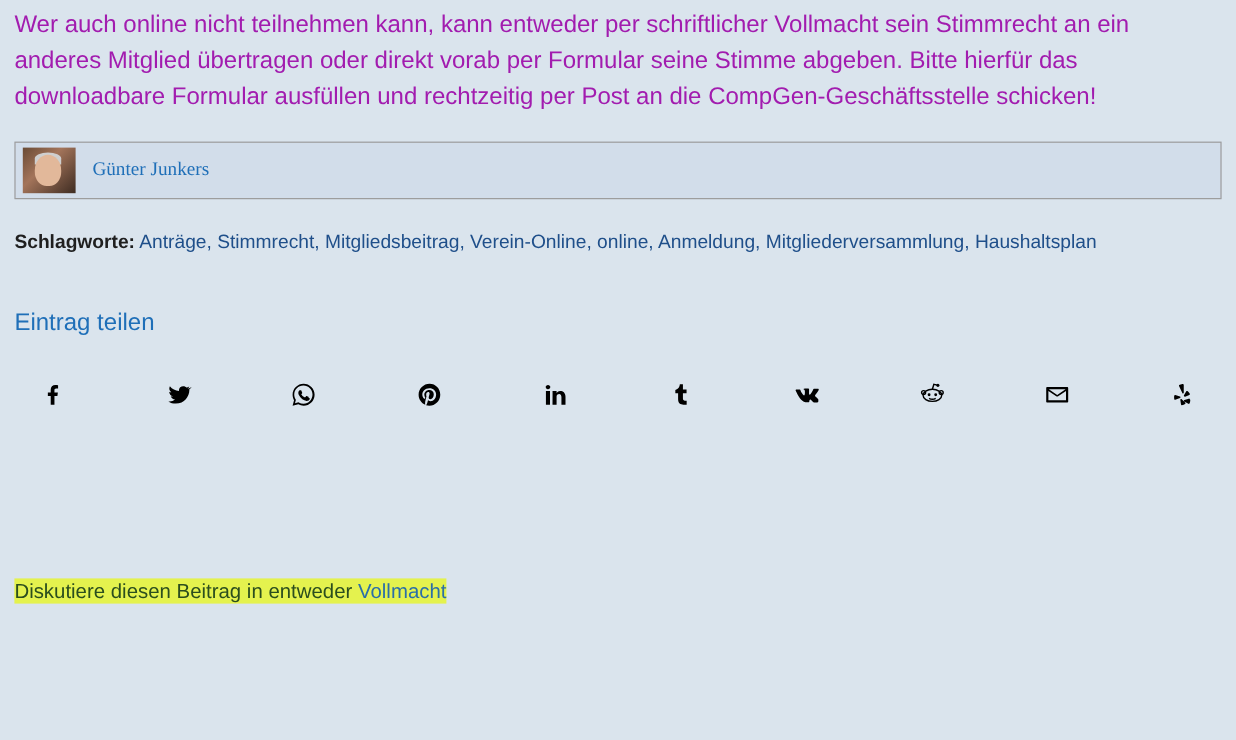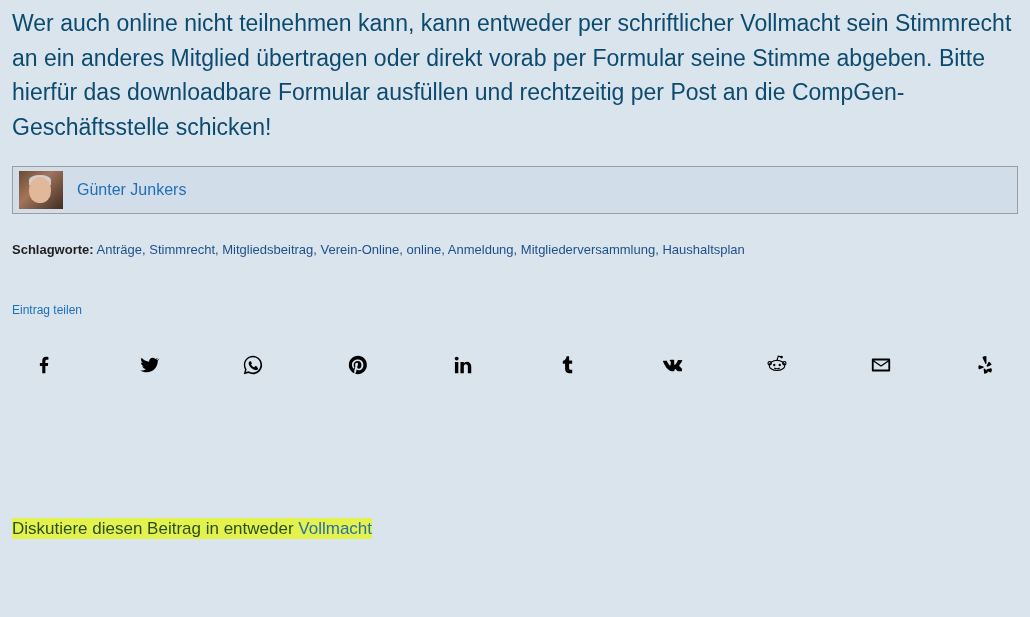--- a/index.html
+++ b/index.html
@@ -10,33 +10,34 @@
     background: #dae4ed;
     font-family: Arial, Helvetica, sans-serif;
     color: #1f1f1f;
     overflow: hidden;
     box-sizing: border-box;
   }
   .page {
     padding: 6px 12px 0 12px;
   }
   .para {
-    font-size: 23px;
+    font-size: 20px;
     line-height: 1.5;
-    color: #0c4a6e;
+    color: #a21caf;
     margin: 0 0 22px 0;
   }
   .author-box {
     border: 1px solid #9d9d9d;
     background: #d2ddea;
     padding: 4px 6px;
     display: flex;
     align-items: center;
     gap: 14px;
     margin-bottom: 28px;
+    font-family: Liberation Serif, serif;
   }
   .avatar {
     width: 44px;
     height: 38px;
     background: linear-gradient(135deg, #6a4b35 0%, #a3745a 40%, #3e2c22 100%);
     position: relative;
     overflow: hidden;
   }
   .avatar .face {
     position: absolute;
@@ -51,37 +52,37 @@
     width: 22px; height: 10px;
     background: #cfcfcf;
     border-radius: 50% 50% 0 0;
   }
   .author-link {
     color: #1f6fb8;
     font-size: 16px;
     text-decoration: none;
   }
   .tags-row {
-    font-size: 13px;
+    font-size: 16px;
     color: #1f1f1f;
     margin-bottom: 46px;
   }
   .tags-label {
     font-weight: bold;
   }
   .tag-link {
     color: #1f4f8a;
     text-decoration: none;
   }
   .tag-sep {
     color: #1f4f8a;
   }
   .share-heading {
     color: #1f6fb8;
-    font-size: 12px;
+    font-size: 20px;
     margin-bottom: 38px;
   }
   .share-row {
     display: flex;
     justify-content: space-between;
     align-items: center;
     padding: 0 20px;
     margin-bottom: 140px;
   }
   .share-row a {

